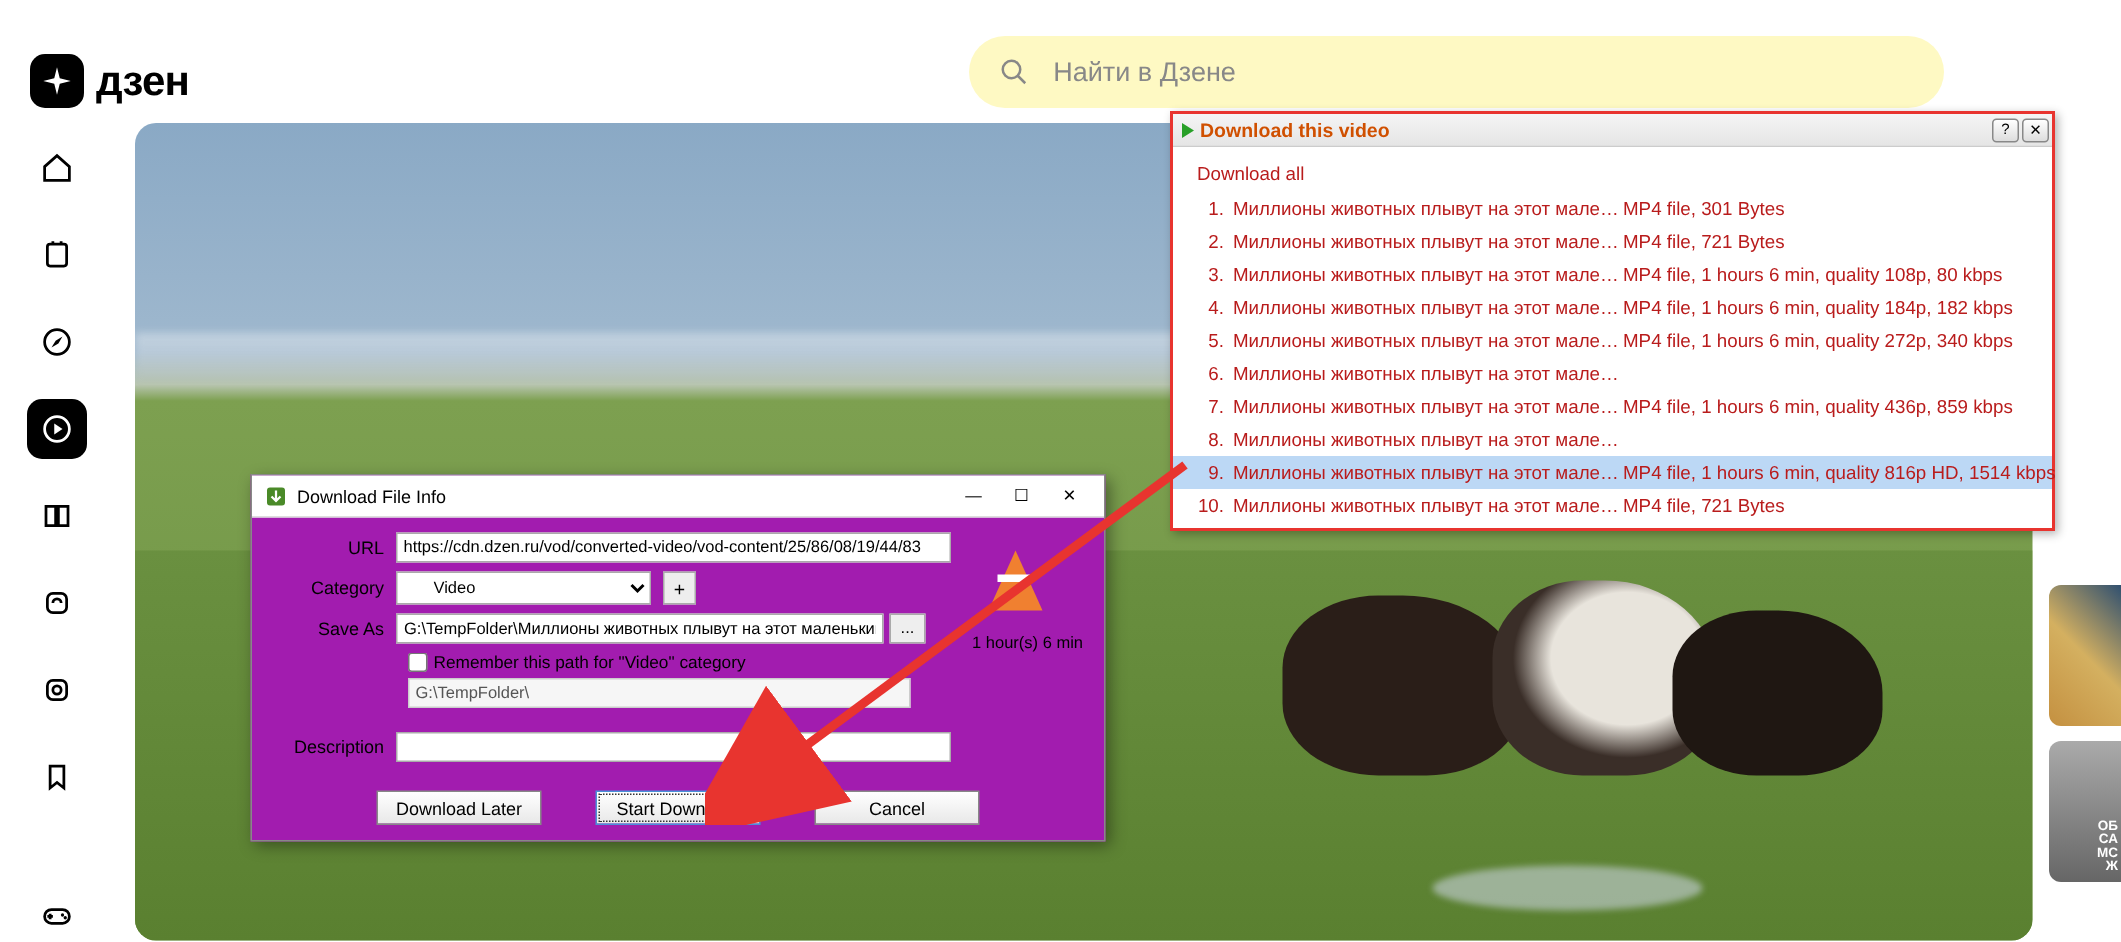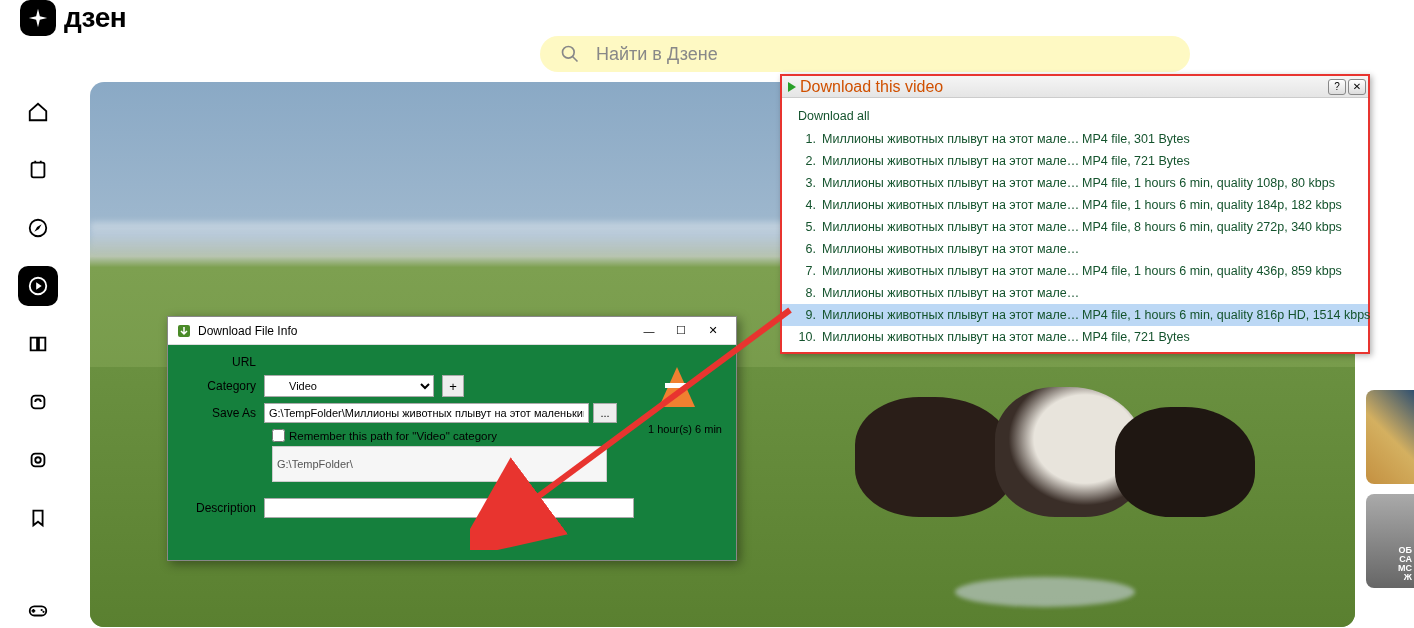--- a/index.html
+++ b/index.html
@@ -1,19 +1,19 @@
 <!DOCTYPE html>
 <html><head>
 <meta charset="utf-8">
 <style>
 * { box-sizing: border-box; margin: 0; padding: 0; font-family: Arial, sans-serif; }
 body { width: 1414px; height: 628px; background: #fff; position: relative; overflow: hidden; }
 
 
-.header { display: flex; align-items: flex-start; height: 72px; padding: 0 20px; flex-direction: column; }
+.header { display: flex; align-items: flex-end; height: 72px; padding: 0 20px; }
 .logo { display: flex; align-items: center; gap: 8px; }
 .logo-icon { width: 36px; height: 36px; background: #000; border-radius: 10px; display: flex; align-items: center; justify-content: center; }
 .logo-text { font-size: 28px; font-weight: 700; letter-spacing: -0.5px; }
 .search-bar { margin-left: 520px; width: 650px; height: 48px; background: #fef9c3; border-radius: 24px; display: flex; align-items: center; padding: 0 20px; gap: 16px; }
 .search-icon { width: 20px; height: 20px; }
 .search-placeholder { color: #888; font-size: 18px; }
 
 
 .sidebar { position: absolute; left: 0; top: 72px; width: 76px; display: flex; flex-direction: column; align-items: center; padding-top: 20px; gap: 18px; }
 .side-item { width: 40px; height: 40px; display: flex; align-items: center; justify-content: center; border-radius: 10px; cursor: pointer; }
@@ -30,48 +30,48 @@
 .cow { border-radius: 40% 50% 40% 40%; }
 .cow1 { width: 160px; height: 120px; background: #2a1e18; margin-top: 40px; }
 .cow2 { width: 150px; height: 130px; background: radial-gradient(ellipse at 60% 40%, #e8e4dc 40%, #3a2e28 60%); margin-top: 30px; margin-left: -20px; }
 .cow3 { width: 140px; height: 110px; background: #1f1712; margin-top: 50px; margin-left: -30px; }
 .puddle { position: absolute; right: 220px; bottom: 20px; width: 180px; height: 30px; background: rgba(200,210,220,0.6); border-radius: 50%; filter: blur(2px); }
 
 
 .idm-popup { position: absolute; left: 780px; top: 74px; width: 590px; border: 2px solid #e8342f; background: #fff; z-index: 20; box-shadow: 2px 2px 6px rgba(0,0,0,0.3); }
 .idm-title-bar { display: flex; align-items: center; height: 22px; border-bottom: 1px solid #ccc; background: linear-gradient(#f5f5f5, #e5e5e5); padding: 0 2px; }
 .idm-play { width: 0; height: 0; border-left: 8px solid #28a028; border-top: 5px solid transparent; border-bottom: 5px solid transparent; margin: 0 4px; }
-.idm-title { color: #d05000; font-size: 16px; font-weight: normal; flex: 1; }
+.idm-title { color: #d05000; font-size: 13px; font-weight: bold; flex: 1; }
 .idm-btn { width: 18px; height: 16px; border: 1px solid #888; background: linear-gradient(#fff,#ddd); border-radius: 3px; font-size: 10px; display: flex; align-items: center; justify-content: center; margin-left: 2px; cursor: pointer; }
 .idm-list { padding: 4px 0; }
-.idm-row { display: flex; padding: 3px 12px; font-size: 12.5px; color: #14532d; cursor: pointer; line-height: 16px; }
+.idm-row { display: flex; padding: 3px 12px; font-size: 12.5px; color: #b91c1c; cursor: pointer; line-height: 16px; }
 .idm-row.header-row { font-weight: normal; padding-left: 16px; padding-top: 6px; padding-bottom: 4px; }
 .idm-row.highlighted { background: #bcd8f5; }
 .idm-num { width: 22px; text-align: right; margin-right: 6px; flex-shrink: 0; }
 .idm-name { width: 260px; overflow: hidden; text-overflow: ellipsis; white-space: nowrap; flex-shrink: 0; }
 .idm-details { flex: 1; white-space: nowrap; }
 
 
-.idm-dialog { position: absolute; left: 167px; top: 316px; width: 570px; height: 245px; background: #15803d; border: 1px solid #888; box-shadow: 3px 3px 10px rgba(0,0,0,0.4); z-index: 15; }
+.idm-dialog { position: absolute; left: 167px; top: 316px; width: 570px; height: 245px; background: #a21caf; border: 1px solid #888; box-shadow: 3px 3px 10px rgba(0,0,0,0.4); z-index: 15; }
 .dlg-title-bar { height: 28px; display: flex; align-items: center; padding: 0 8px; background: #fff; border-bottom: 1px solid #ddd; }
 .dlg-icon { width: 16px; height: 16px; margin-right: 6px; }
 .dlg-title { font-size: 12px; flex: 1; }
 .dlg-sys-btn { width: 30px; height: 20px; display: flex; align-items: center; justify-content: center; font-size: 11px; cursor: pointer; margin-left: 2px; font-family: "Segoe UI Symbol", sans-serif; }
 .dlg-body { padding: 10px 12px; font-size: 12px; }
 .dlg-row { display: flex; align-items: center; margin-bottom: 6px; }
 .dlg-label { width: 84px; text-align: right; padding-right: 8px; }
 .dlg-input { height: 20px; border: 1px solid #aaa; background: #fff; padding: 0 4px; font-size: 11px; }
 .dlg-input.url { width: 370px; }
 .dlg-select { height: 22px; width: 170px; border: 1px solid #aaa; background: #fff; font-size: 11px; padding: 0 20px; }
 .dlg-plus { width: 22px; height: 22px; border: 1px solid #aaa; background: #eee; margin-left: 8px; cursor: pointer; font-size: 13px; }
 .dlg-saveas-input { width: 325px; height: 20px; border: 1px solid #aaa; background: #fff; font-size: 11px; padding: 0 4px; }
 .dlg-browse { width: 24px; height: 20px; border: 1px solid #aaa; background: #eee; margin-left: 4px; cursor: pointer; font-size: 11px; }
 .dlg-check-row { margin-left: 92px; display: flex; align-items: center; gap: 4px; margin-bottom: 4px; }
 .dlg-check { width: 13px; height: 13px; }
-.dlg-readonly { margin-left: 92px; width: 335px; height: 36px; border: 1px solid #ccc; background: #f6f6f6; padding: 0 4px; font-size: 11px; color: #555; }
+.dlg-readonly { margin-left: 92px; width: 335px; height: 20px; border: 1px solid #ccc; background: #f6f6f6; padding: 0 4px; font-size: 11px; color: #555; }
 .dlg-desc { width: 370px; height: 20px; border: 1px solid #aaa; background: #fff; }
 .dlg-preview { position: absolute; right: 14px; top: 50px; width: 90px; text-align: right; font-size: 11px; }
 .vlc-icon { width: 44px; height: 50px; margin: 0 auto 6px; position: relative; }
 .vlc-cone { width: 0; height: 0; border-left: 18px solid transparent; border-right: 18px solid transparent; border-bottom: 40px solid #f08030; margin: 0 auto; }
 .vlc-stripe { position: absolute; top: 16px; left: 10px; width: 24px; height: 5px; background: #fff; }
 .dlg-buttons { position: absolute; bottom: 10px; left: 0; right: 0; display: flex; justify-content: center; gap: 36px; }
 .dlg-btn { width: 110px; height: 23px; border: 1px solid #888; background: linear-gradient(#fff,#e8e8e8); font-size: 12px; cursor: pointer; }
 .dlg-btn.primary { border: 1px solid #4a90d9; outline: 1px dotted #333; outline-offset: -3px; }
 
 
@@ -206,21 +206,21 @@
           <span class="idm-details">MP4 file, 1 hours 6 min, quality 108p, 80 kbps</span>
         </div>
         <div class="idm-row">
           <span class="idm-num">4.</span>
           <span class="idm-name">Миллионы животных плывут на этот маленьк...</span>
           <span class="idm-details">MP4 file, 1 hours 6 min, quality 184p, 182 kbps</span>
         </div>
         <div class="idm-row">
           <span class="idm-num">5.</span>
           <span class="idm-name">Миллионы животных плывут на этот маленьк...</span>
-          <span class="idm-details">MP4 file, 8 hours 6 min, quality 272p, 340 kbps</span>
+          <span class="idm-details">MP4 file, 1 hours 6 min, quality 272p, 340 kbps</span>
         </div>
         <div class="idm-row">
           <span class="idm-num">6.</span>
           <span class="idm-name">Миллионы животных плывут на этот маленьк...</span>
         </div>
         <div class="idm-row">
           <span class="idm-num">7.</span>
           <span class="idm-name">Миллионы животных плывут на этот маленьк...</span>
           <span class="idm-details">MP4 file, 1 hours 6 min, quality 436p, 859 kbps</span>
         </div>
@@ -249,20 +249,21 @@
         <path d="M8 4 V10 M5 8 L8 11 L11 8" stroke="#fff" stroke-width="1.5" fill="none"></path>
       </svg>
     <span class="dlg-title">Download File Info</span>
     <div class="dlg-sys-btn">—</div>
     <div class="dlg-sys-btn">☐</div>
     <div class="dlg-sys-btn">✕</div>
   </div>
   <div class="dlg-body">
     <div class="dlg-row">
       <span class="dlg-label">URL</span>
+      <input class="dlg-input url" value="https://cdn.dzen.ru/vod/converted-video/vod-content/25/86/08/19/44/83" style="">
     </div>
     <div class="dlg-row">
       <span class="dlg-label">Category</span>
       <select class="dlg-select"><option>Video</option></select>
       <button class="dlg-plus">+</button>
     </div>
     <div class="dlg-row">
       <span class="dlg-label">Save As</span>
       <input class="dlg-saveas-input" value="G:\TempFolder\Миллионы животных плывут на этот маленький" style="">
       <button class="dlg-browse">...</button>
@@ -275,20 +276,25 @@
     <div class="dlg-row" style="margin-top:16px">
       <span class="dlg-label">Description</span>
       <input class="dlg-desc" style="">
     </div>
     <div class="dlg-preview">
       <div class="vlc-icon">
         <div class="vlc-cone"></div>
         <div class="vlc-stripe"></div>
       </div>
       <div>1 hour(s) 6 min</div>
+    </div>
+    <div class="dlg-buttons">
+      <button class="dlg-btn">Download Later</button>
+      <button class="dlg-btn primary">Start Download</button>
+      <button class="dlg-btn">Cancel</button>
     </div>
   </div>
 </div>
 
 <svg class="red-arrow" style="left:470px; top:300px; width:340px; height:250px;" viewBox="0 0 340 250">
   <defs>
       <marker id="ah" markerWidth="20" markerHeight="20" refX="4" refY="8" orient="auto">
         <path d="M0 0 L18 8 L0 16 Z" fill="#e8342f"></path>
       </marker>
     </defs>

